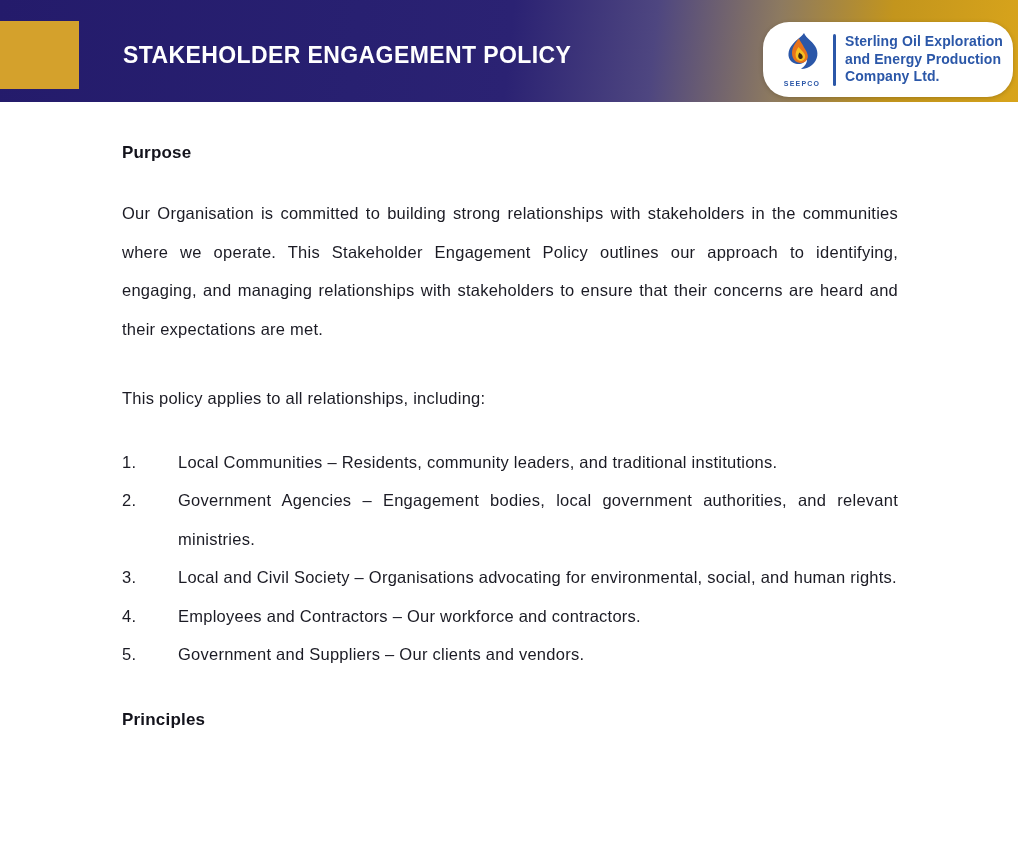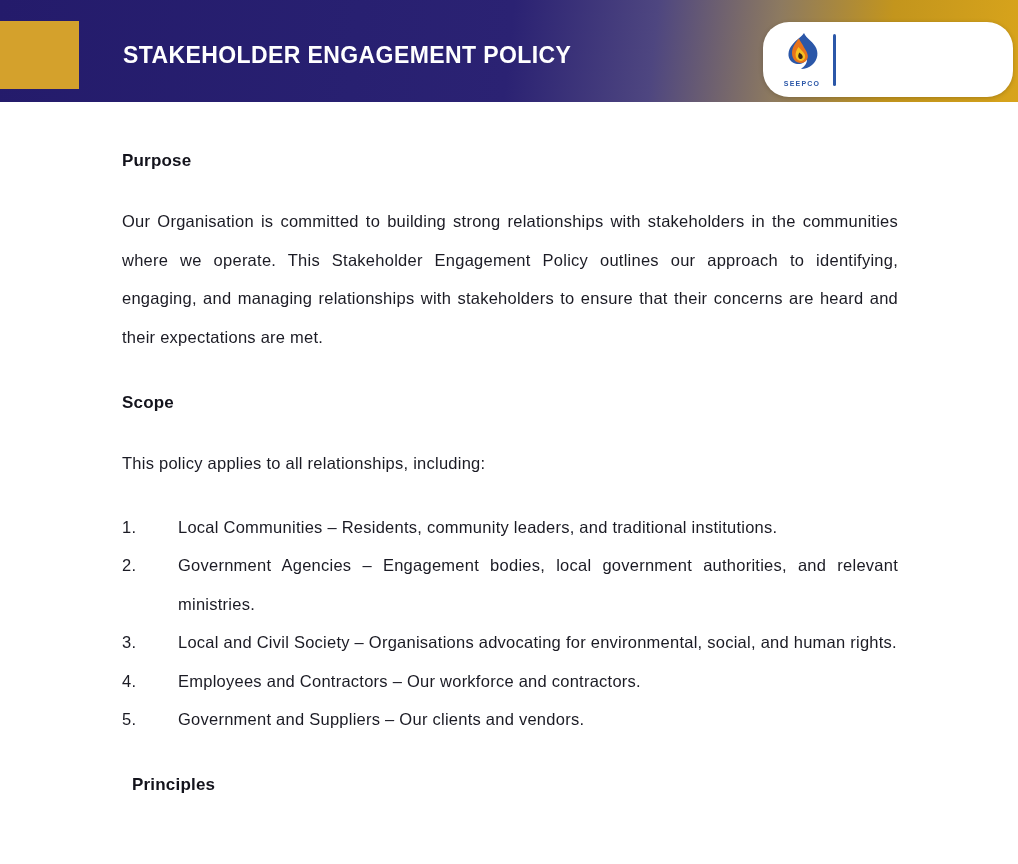--- a/index.html
+++ b/index.html
@@ -89,23 +89,23 @@
     line-height: 38.5px;
     color: #1b1b24;
   }
   .content h3 {
     font-size: 17px;
     font-weight: 700;
     line-height: 20px;
     color: #13131c;
     letter-spacing: 0.2px;
   }
-  .h-purpose    { margin-top: 40px; }
+  .h-purpose    { margin-top: 32px; }
   .h-scope      { margin-top: 37px; }
-  .h-principles { margin-top: 36px; margin-left: 10px; }
+  .h-principles { margin-top: 36px; }
   .para { margin-top: 31px; }
   .just { text-align: justify; }
   .list { margin-top: 25px; list-style: none; }
   .list-item { display: flex; }
   .list-item .num {
     flex: 0 0 56px;
   }
   .list-item .txt {
     flex: 1 1 auto;
   }
@@ -123,28 +123,32 @@
         <svg width="36" height="42" viewBox="0 0 36 42" aria-hidden="true">
           <path d="M20 0 C 22 5, 28 8, 31 13 C 35 19, 34 27, 28 32 C 25 34.5, 21 36, 17 36 C 21 33, 23.5 29.5, 23 25.5 C 21.5 29, 17.5 31.5, 13 31 C 7.5 30.3, 4 26, 4.5 20.5 C 5 14, 10 9.5, 14 6 C 16.5 4, 18.8 2.2, 20 0 Z" fill="#2b57a8"></path>
           <path d="M15 5.5 C 11.5 9.5, 8 14.5, 8 20 C 8 26, 12 30, 17 30 C 21 30, 24 27, 23.8 23 C 23.6 19, 20.5 16, 19 12.5 C 17.8 10, 15.8 8, 15 5.5 Z" fill="#e8731c"></path>
           <path d="M14.5 14 C 12.3 17, 11 20.5, 11.8 23.8 C 12.6 27, 15.5 28.7, 18.2 27.8 C 20.8 27, 21.8 24.2, 20.8 21.6 C 19.8 19, 16.8 17, 14.5 14 Z" fill="#f6c021"></path>
           <path d="M15.5 19.5 C 14.3 21.2, 13.8 23.2, 14.6 24.8 C 15.4 26.3, 17.3 26.6, 18.3 25.3 C 19.2 24, 18.6 22.3, 17.5 21.2 C 16.8 20.6, 16 20.2, 15.5 19.5 Z" fill="#3a2412"></path>
         </svg>
       </span>
       <span class="logo-acronym">SEEPCO</span>
     </div>
     <div class="logo-divider"></div>
+    <div class="company-name">
+      <div>Sterling Oil Exploration</div>
+      <div>and Energy Production</div>
+      <div>Company Ltd.</div>
+    </div>
   </div>
 </header>
 
 <main class="content">
   <h3 class="h-purpose">Purpose</h3>
   <p class="para just">Our Organisation is committed to building strong relationships with stakeholders in the communities where we operate. This Stakeholder Engagement Policy outlines our approach to identifying, engaging, and managing relationships with stakeholders to ensure that their concerns are heard and their expectations are met.</p>
 
-  <h3 class="h-scope">Scope</h3>
   <p class="para">This policy applies to all relationships, including:</p>
 
   <ol class="list">
     <li class="list-item">
       <span class="num">1.</span>
       <span class="txt just">Local Communities – Residents, community leaders, and traditional institutions.</span>
     </li>
     <li class="list-item">
       <span class="num">2.</span>
       <span class="txt just">Government Agencies – Engagement bodies, local government authorities, and relevant ministries.</span>

